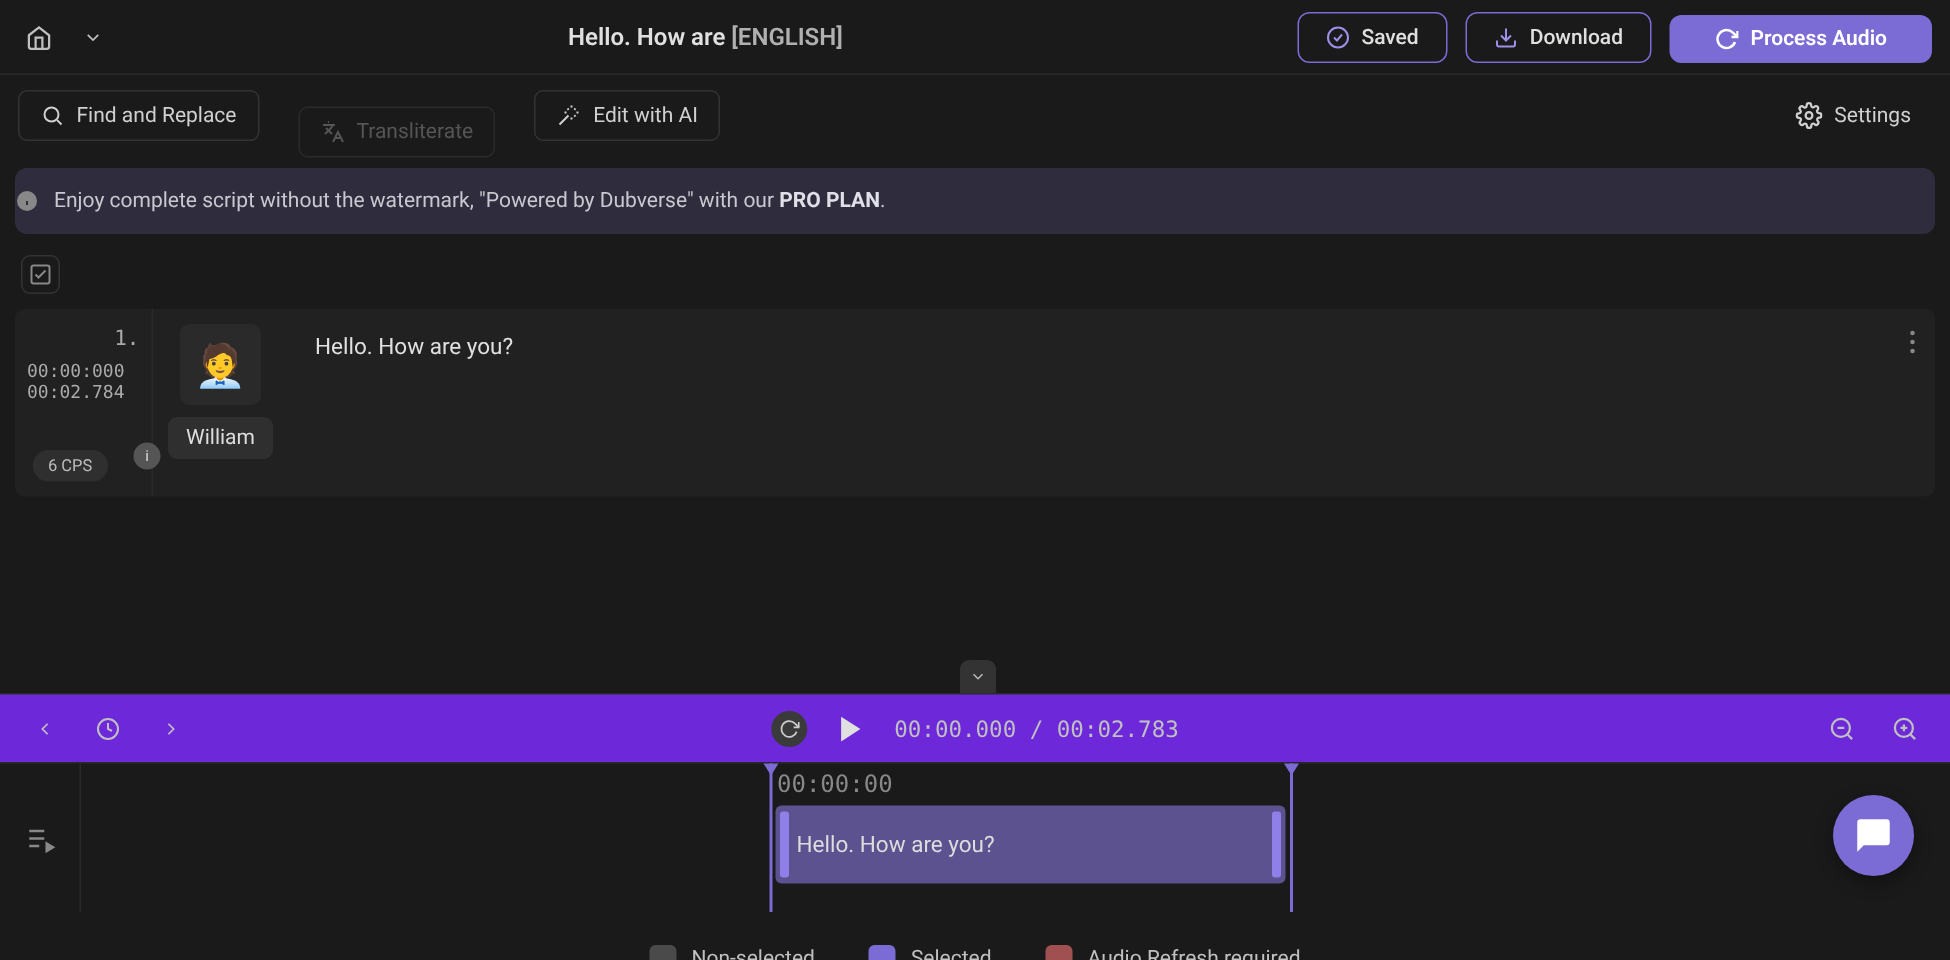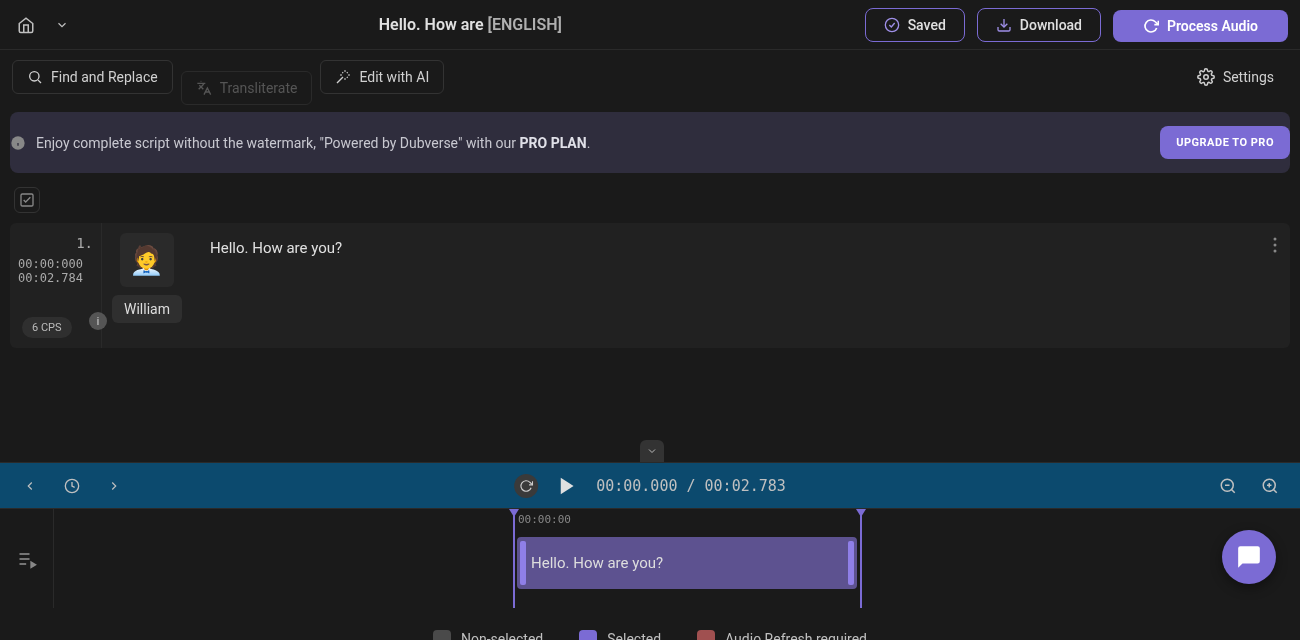--- a/index.html
+++ b/index.html
@@ -44,21 +44,21 @@
   border-radius: 8px;
   color: #fff;
   font-weight: 600;
   cursor: pointer;
 }
 .toolbar {
   height: 54px;
   display: flex;
   align-items: center;
   padding: 0 12px;
-  gap: 8px;
+  gap: 26px;
 }
 .tool-btn {
   display: inline-flex; align-items: center; gap: 8px;
   padding: 8px 14px;
   border: 1px solid #333;
   border-radius: 6px;
   color: #d0d0d0;
   cursor: pointer;
 }
 .tool-btn.disabled { color: #555; border-color: #2a2a2a; margin-top: 22px; }
@@ -174,21 +174,21 @@
 }
 .playbar {
   position: absolute;
   top: 462px; left: 0; right: 0;
   height: 46px;
   border-top: 1px solid #2a2a2a;
   display: flex;
   align-items: center;
   padding: 0 16px;
   gap: 14px;
-  background: #0c4a6e;
+  background: #6d28d9;
 }
 .playbar-center {
   position: absolute;
   left: 50%;
   transform: translateX(-50%);
   display: flex;
   align-items: center;
   gap: 18px;
 }
 .play-loop {
@@ -230,21 +230,21 @@
   border-left: 5px solid transparent;
   border-right: 5px solid transparent;
 }
 .tl-marker.start { left: 513px; background: #7b6bd4; }
 .tl-marker.start::before { border-top: 8px solid #7b6bd4; }
 .tl-marker.end { left: 860px; background: #7b6bd4; }
 .tl-marker.end::before { border-top: 8px solid #7b6bd4; }
 .tl-timestamp {
   position: absolute;
   left: 518px; top: 4px;
-  font-size: 11px; color: #888;
+  font-size: 16px; color: #888;
   font-family: monospace;
 }
 .clip {
   position: absolute;
   left: 517px; top: 28px;
   width: 340px; height: 52px;
   background: #5d5290;
   border-radius: 4px;
   display: flex; align-items: center;
   padding: 0 14px;
@@ -366,21 +366,20 @@
   <div class="banner-text">
     <svg width="16" height="16" viewBox="0 0 24 24" fill="#888">
         <circle cx="12" cy="12" r="10"></circle>
         <line x1="12" y1="16" x2="12" y2="12" stroke="#2f2d3d" stroke-width="2"></line>
         <line x1="12" y1="8" x2="12" y2="8" stroke="#2f2d3d" stroke-width="2"></line>
       </svg>
     <span>
       <span>Enjoy complete script without the watermark, "Powered by Dubverse" with our </span><b>PRO PLAN</b><span>.</span>
     </span>
   </div>
-  <div class="upgrade-btn">UPGRADE TO PRO</div>
 </div>
 
 <div class="select-all-row">
   <div class="select-all">
     <svg width="16" height="16" viewBox="0 0 24 24" fill="none" stroke="currentColor" stroke-width="2">
         <rect x="3" y="3" width="18" height="18" rx="2"></rect>
         <polyline points="7 12 10 15 17 8"></polyline>
       </svg>
   </div>
 </div>

